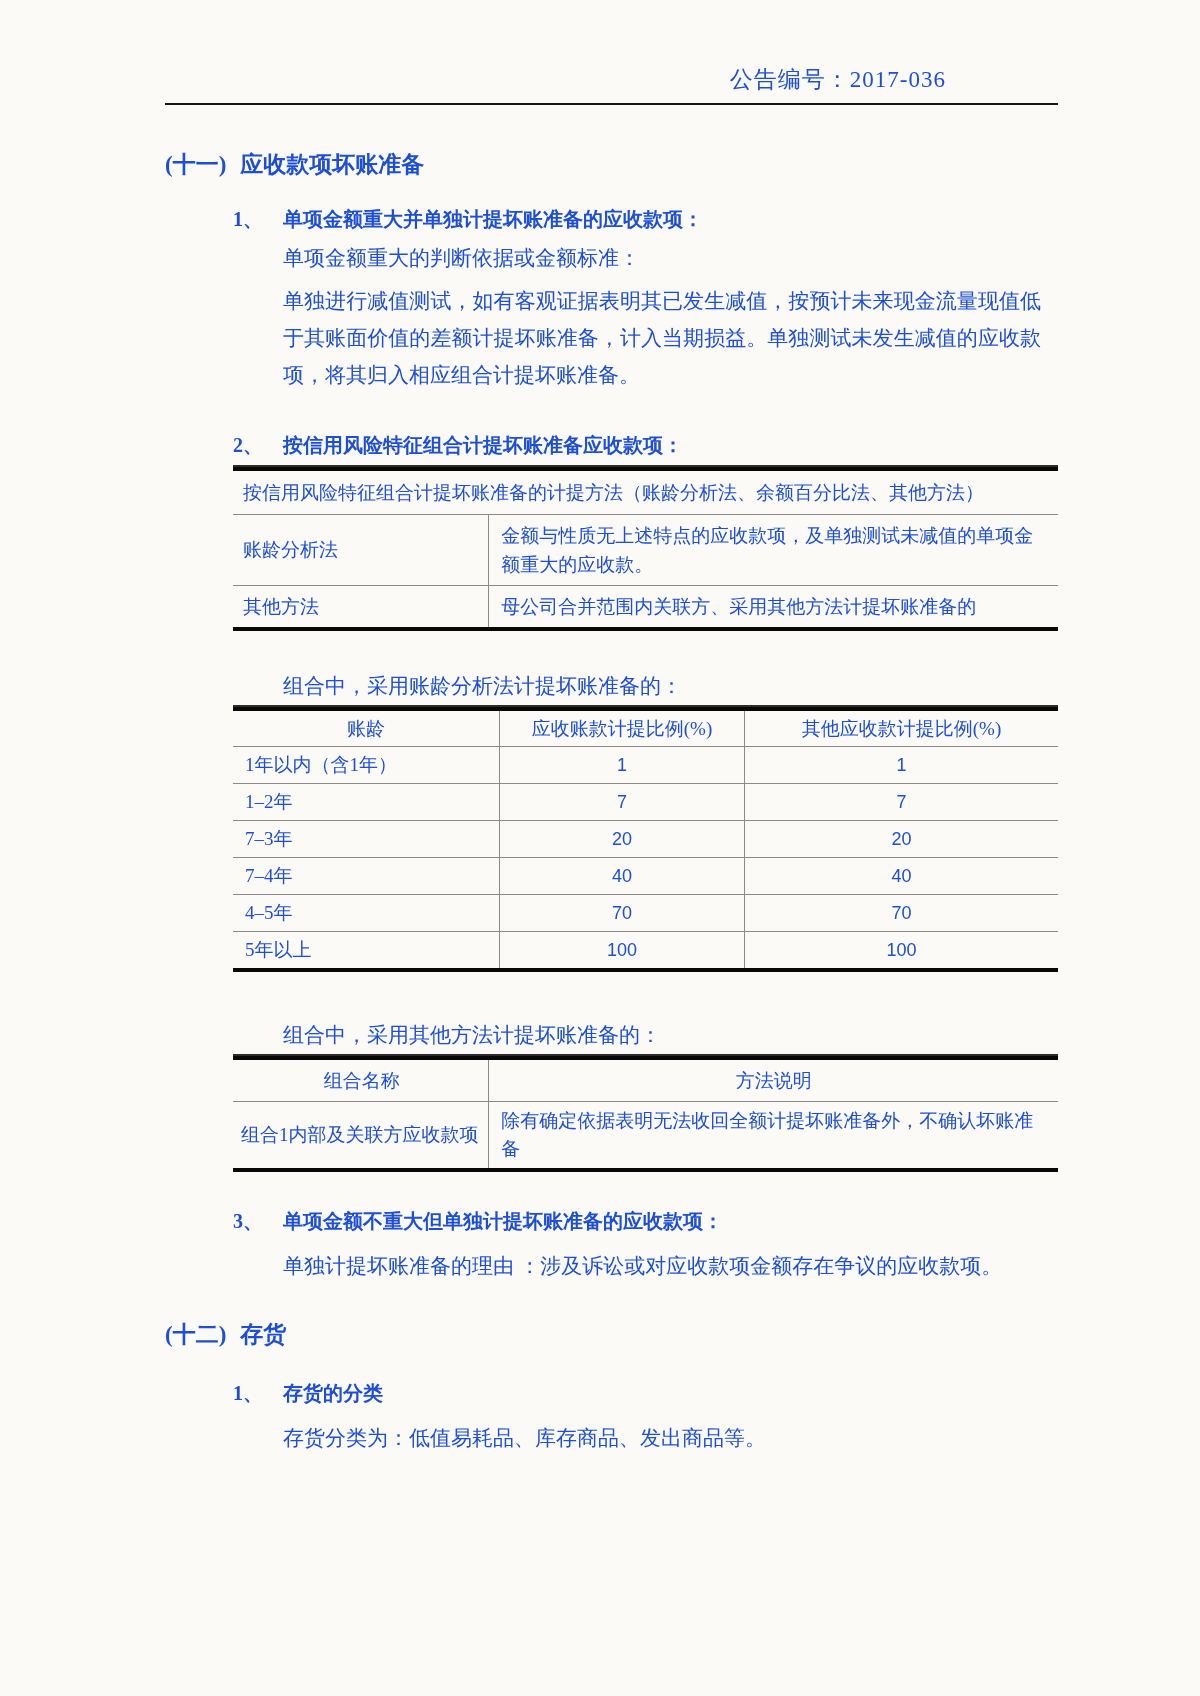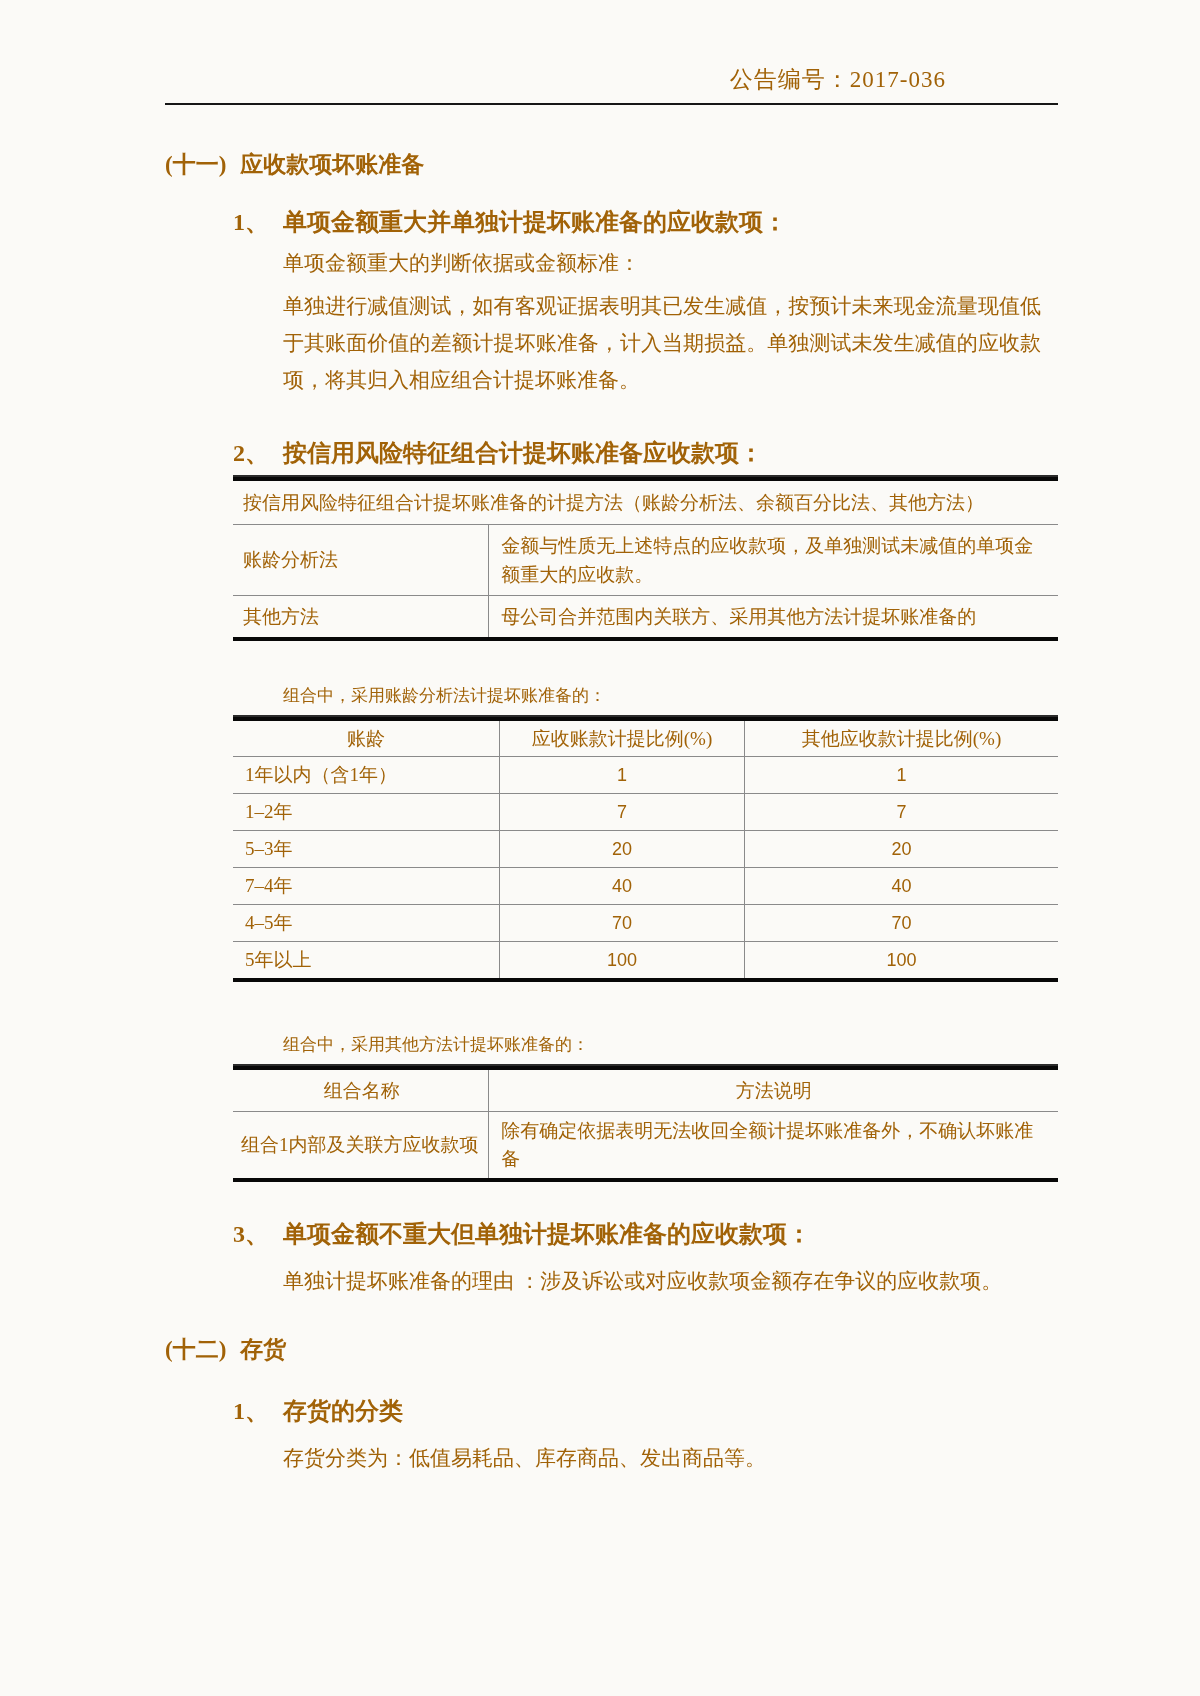--- a/index.html
+++ b/index.html
@@ -2,21 +2,21 @@
 <html><head>
 <meta charset="utf-8">
 <style>
   html,body { margin:0; padding:0; }
   body { background:#e8e8e6; }
   .page {
     position:relative;
     width:1200px; height:1696px;
     margin:0 auto;
     background:#fbfaf7;
-    color:#a16207;
+    color:#1d4ed8;
     font-family:"Liberation Serif","DejaVu Serif",serif;
     overflow:hidden;
   }
   .content { margin-left:165px; width:893px; }
 
   
   .ann-no {
     padding-top:64px;
     text-align:right;
     padding-right:112px;
@@ -27,41 +27,41 @@
     margin-top:8px;
     border-top:2px solid #161616;
     height:0;
   }
 
   
   .sec-head { font-size:23px; font-weight:bold; }
   .sec-head .snum { margin-right:14px; }
   .sec-head.first { margin-top:44px; }
 
-  .item-head { font-size:24px; font-weight:bold; margin-left:68px; }
+  .item-head { font-size:20px; font-weight:bold; margin-left:68px; }
   .item-head .inum { display:inline-block; width:50px; }
 
   .line, .para {
     margin:0;
     margin-left:118px;
     font-size:21px;
     line-height:26px;
   }
   .line { margin-top:12px; }
   .para {
     margin-top:12px;
     width:758px;
     line-height:37px;
     text-align:justify;
   }
 
   
   .table-block { margin-left:68px; width:825px; }
   .underlined { border-bottom:2px solid #2b2b2b; padding-bottom:6px; }
-  .caption { font-size:17px; line-height:26px; padding-left:50px; }
+  .caption { font-size:21px; line-height:26px; padding-left:50px; }
 
   table {
     width:100%;
     border-collapse:collapse;
     border-top:4px solid #080808;
     border-bottom:4px solid #080808;
     font-size:19px;
   }
   td, th { border-top:1px solid #8a8a8a; font-weight:normal; }
   tr:first-child td, tr:first-child th { border-top:none; }
@@ -154,21 +154,21 @@
           <td class="age">1年以内（含1年）</td>
           <td class="num">1</td>
           <td class="num">1</td>
         </tr>
         <tr>
           <td class="age">1–2年</td>
           <td class="num">7</td>
           <td class="num">7</td>
         </tr>
         <tr>
-          <td class="age">5–3年</td>
+          <td class="age">7–3年</td>
           <td class="num">20</td>
           <td class="num">20</td>
         </tr>
         <tr>
           <td class="age">7–4年</td>
           <td class="num">40</td>
           <td class="num">40</td>
         </tr>
         <tr>
           <td class="age">4–5年</td>

